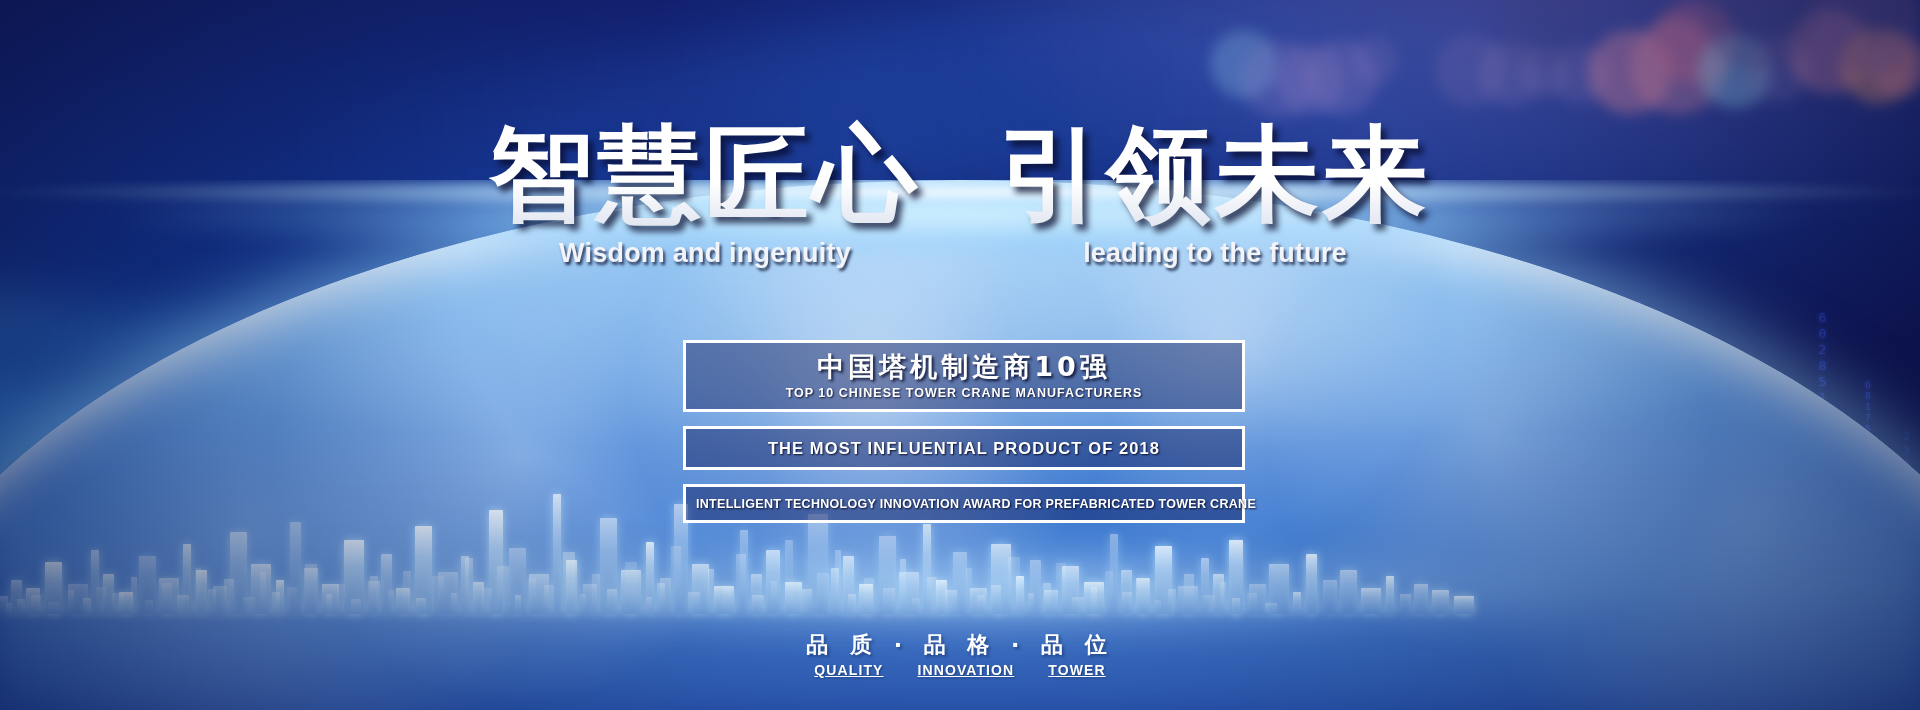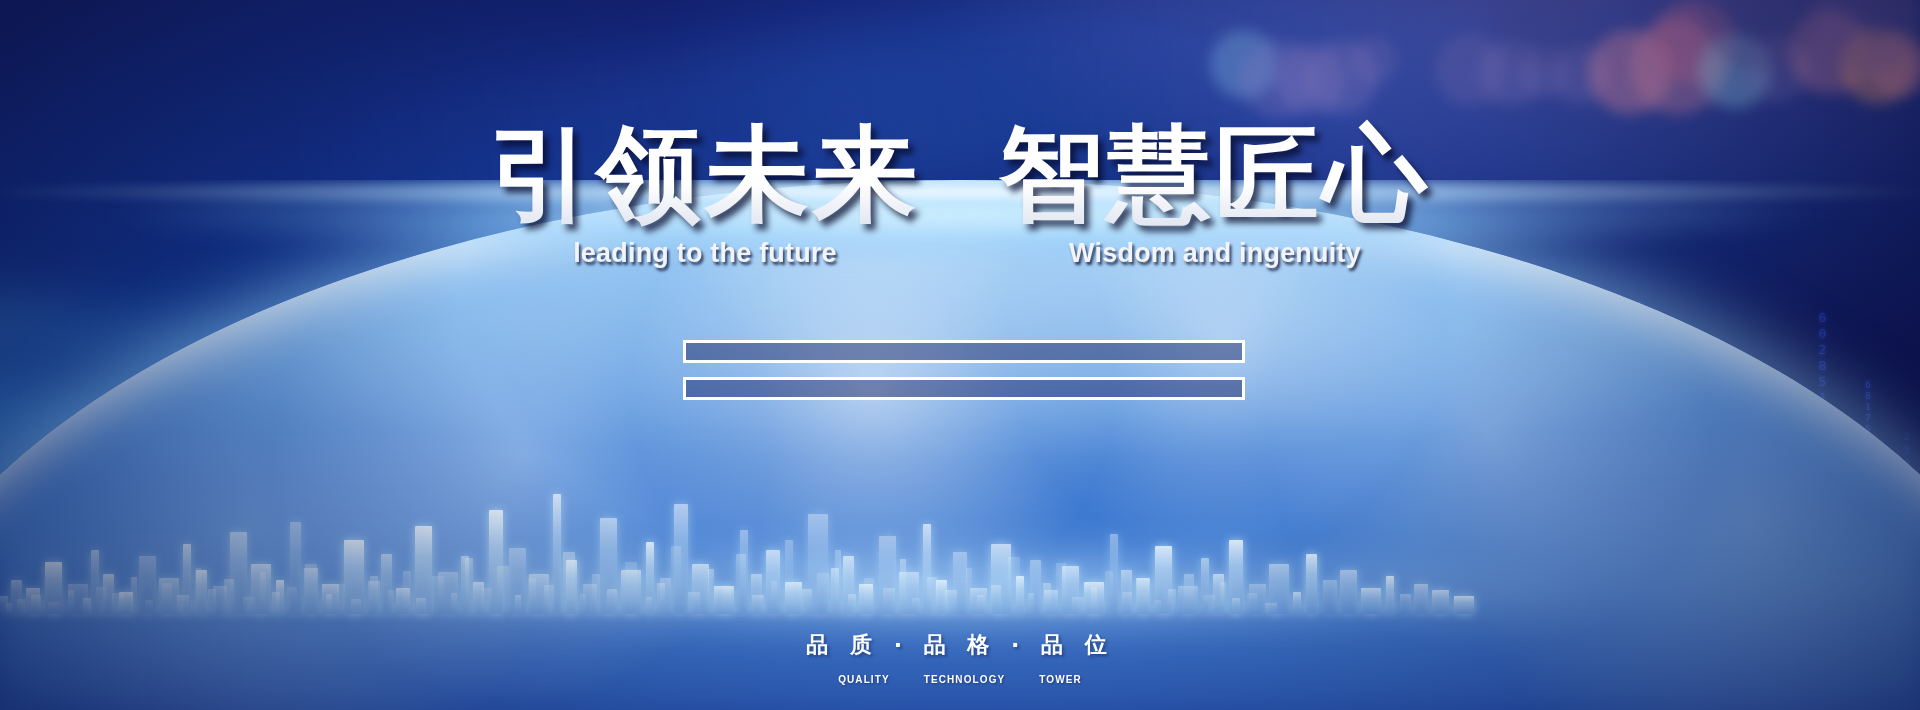--- a/index.html
+++ b/index.html
@@ -192,28 +192,29 @@
   }
   .tag-cn{
     font-family:"DejaVu Sans","Liberation Sans",sans-serif;
     font-weight:bold;
     font-size:22px; letter-spacing:7px; line-height:26px;
     color:#ffffff;
     text-shadow:2px 2px 3px rgba(20,40,90,0.55);
     white-space:nowrap;
   }
   .tag-en{
-    margin-top:16px;
+    margin-top:4px;
     display:flex; gap:34px;
     font-family:"Liberation Sans",sans-serif;
     font-weight:bold;
-    font-size:10px; letter-spacing:1.1px;
+    font-size:14px; letter-spacing:1.1px;
     color:#ffffff;
     text-shadow:1px 1px 2px rgba(20,40,90,0.6);
     white-space:nowrap;
+    text-decoration:underline;
   }
 </style>
 </head>
 <body>
 
 <div id="banner">
 
   <div class="ray ray4"></div>
   <div class="ray ray2"></div>
   <div class="ray ray1"></div>
@@ -441,39 +442,45 @@
       <div class="bldg" style="left: 1265px; width: 12px; height: 11px; opacity: 0.35;"></div>
     </div>
 
   <div class="horizon-haze"></div>
   <div class="vignette"></div>
 
   <div class="content">
 
     <div class="headline">
       <div class="hl-block">
+        <div class="hl-cn">智慧匠心</div>
+        <div class="hl-en">Wisdom and ingenuity</div>
+      </div>
+      <div class="hl-block">
         <div class="hl-cn">引领未来</div>
         <div class="hl-en">leading to the future</div>
       </div>
-      <div class="hl-block">
-        <div class="hl-cn">智慧匠心</div>
-        <div class="hl-en">Wisdom and ingenuity</div>
-      </div>
     </div>
 
     <div class="awards">
+      <div class="award-box box1">
+        <div class="award-cn">中国塔机制造商10强</div>
+        <div class="award-en">TOP 10 CHINESE TOWER CRANE MANUFACTURERS</div>
+      </div>
       <div class="award-box box2">
+        <div class="award-en">THE MOST INFLUENTIAL PRODUCT OF 2018</div>
       </div>
       <div class="award-box box3">
+        <div class="award-en">INTELLIGENT TECHNOLOGY INNOVATION AWARD FOR PREFABRICATED TOWER CRANE</div>
       </div>
     </div>
 
     <div class="tagline">
       <div class="tag-cn">品 质 · 品 格 · 品 位</div>
       <div class="tag-en">
         <span>QUALITY</span>
-        <span>TECHNOLOGY</span>
+        <span>INNOVATION</span>
         <span>TOWER</span>
       </div>
     </div>
 
   </div>
 </div>
 
 </body></html>

